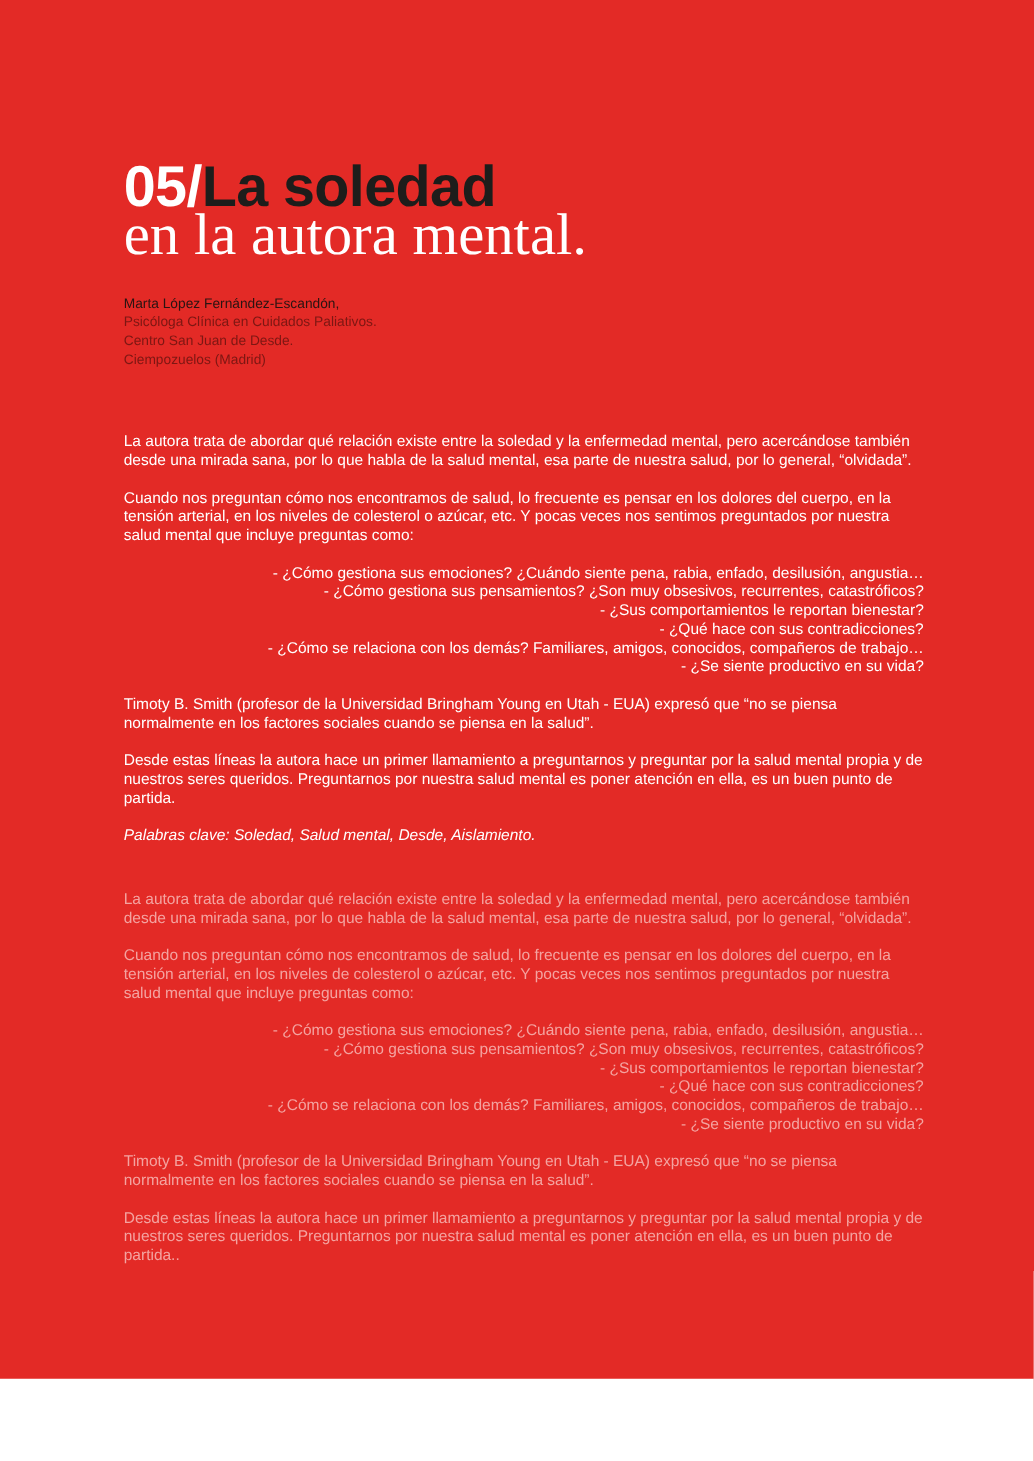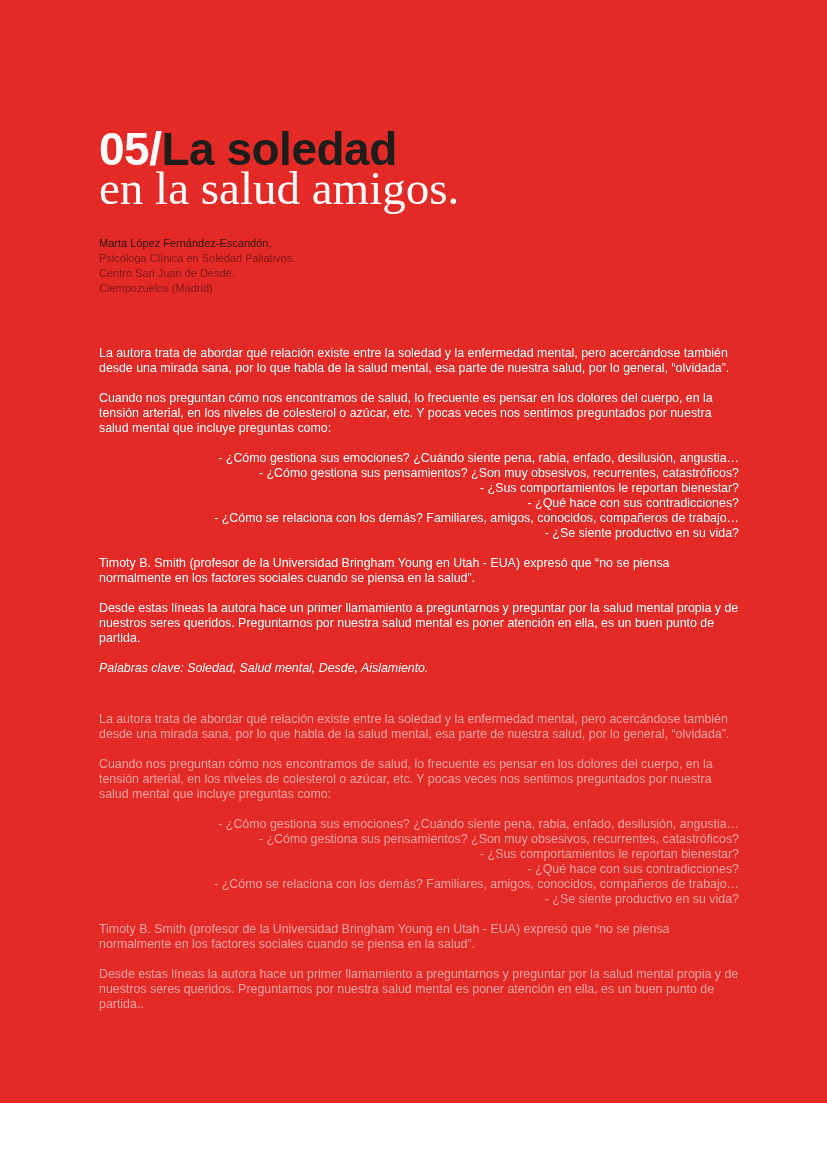--- a/index.html
+++ b/index.html
@@ -35,25 +35,25 @@
   </style>
 </head>
 <body>
 
 <div class="page-red"></div>
 
 <div class="content">
   <div class="title-line1">
     <span class="title-num">05/</span><span class="title-main">La soledad</span>
   </div>
-  <div class="title-line2">en la salud amigos.</div>
+  <div class="title-line2">en la autora mental.</div>
 
   <div class="author-block">
     <div class="author-name">Marta López Fernández-Escandón,</div>
-    <div class="author-line">Psicóloga Clínica en Soledad Paliativos.</div>
+    <div class="author-line">Psicóloga Clínica en Cuidados Paliativos.</div>
     <div class="author-line">Centro San Juan de Desde.</div>
     <div class="author-line">Ciempozuelos (Madrid)</div>
   </div>
 
   <div class="abstract abstract-es">
     <p>La autora trata de abordar qué relación existe entre la soledad y la enfermedad mental, pero acercándose también desde una mirada sana, por lo que habla de la salud mental, esa parte de nuestra salud, por lo general, “olvidada”.</p>
     <p>Cuando nos preguntan cómo nos encontramos de salud, lo frecuente es pensar en los dolores del cuerpo, en la tensión arterial, en los niveles de colesterol o azúcar, etc. Y pocas veces nos sentimos preguntados por nuestra salud mental que incluye preguntas como:</p>
     <ul class="bullets">
       <li>- ¿Cómo gestiona sus emociones? ¿Cuándo siente pena, rabia, enfado, desilusión, angustia…</li>
       <li>- ¿Cómo gestiona sus pensamientos? ¿Son muy obsesivos, recurrentes, catastróficos?</li>

